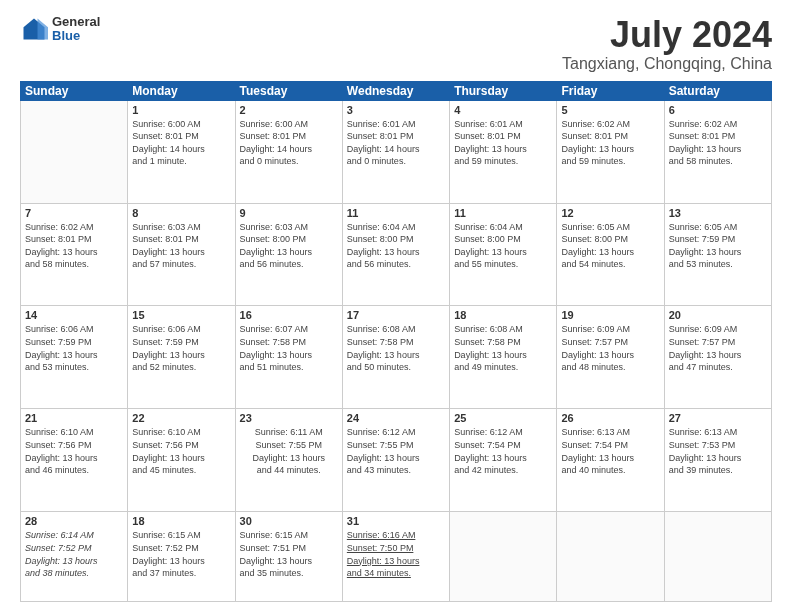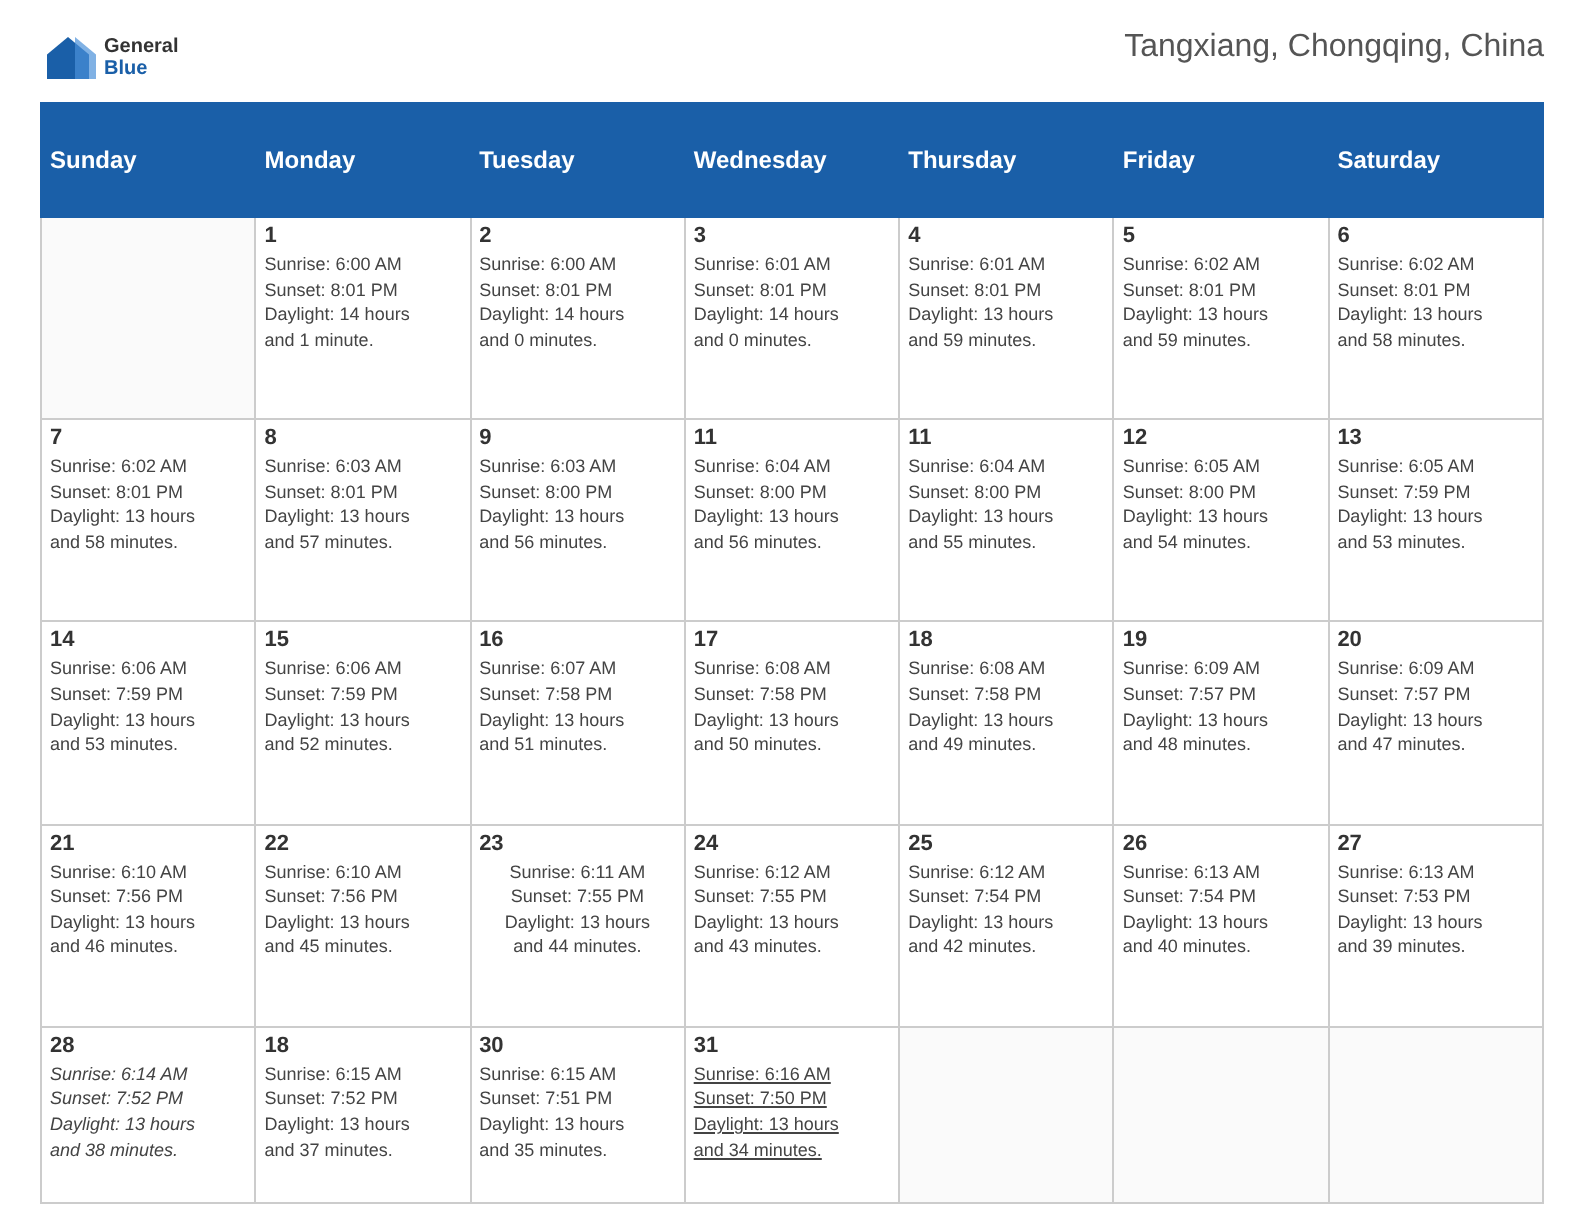--- a/index.html
+++ b/index.html
@@ -24,21 +24,21 @@
       margin-bottom: 8px;
     }
     .logo {
       display: flex;
       align-items: center;
       gap: 4px;
     }
     .logo-text {
       display: flex;
       flex-direction: column;
-      font-size: 10px;
+      font-size: 13px;
       font-weight: bold;
       line-height: 1.1;
     }
     .logo-general { color: #333; }
     .logo-blue { color: #1a5fa8; }
     .logo-icon {
       width: 28px;
       height: 28px;
     }
     .title-block {
@@ -59,21 +59,21 @@
       border: 1px solid #ccc;
       border-collapse: collapse;
       width: 100%;
       table-layout: fixed;
     }
     .calendar th {
       background: #1a5fa8;
       color: #fff;
       font-size: 12px;
       font-weight: bold;
-      padding: 21px 4px;
+      padding: 2px 4px;
       text-align: left;
       border: 1px solid #1a5fa8;
     }
     .calendar td {
       border: 1px solid #ccc;
       vertical-align: top;
       padding: 3px 4px;
       font-size: 9.5px;
       color: #333;
       height: 82px;
@@ -105,20 +105,21 @@
       <svg class="logo-icon" viewBox="0 0 32 32">
         <polygon points="16,4 28,14 28,28 4,28 4,14" fill="#1a5fa8"></polygon>
         <polygon points="20,4 32,14 32,28 20,28" fill="#4a90d9" opacity="0.7"></polygon>
       </svg>
       <div class="logo-text">
         <span class="logo-general">General</span>
         <span class="logo-blue">Blue</span>
       </div>
     </div>
     <div class="title-block">
+      <div class="title-month">July 2024</div>
       <div class="title-location">Tangxiang, Chongqing, China</div>
     </div>
   </div>
 
   <table class="calendar">
     <thead>
       <tr>
 
       <th>Sunday</th>
           <th>Monday</th>

